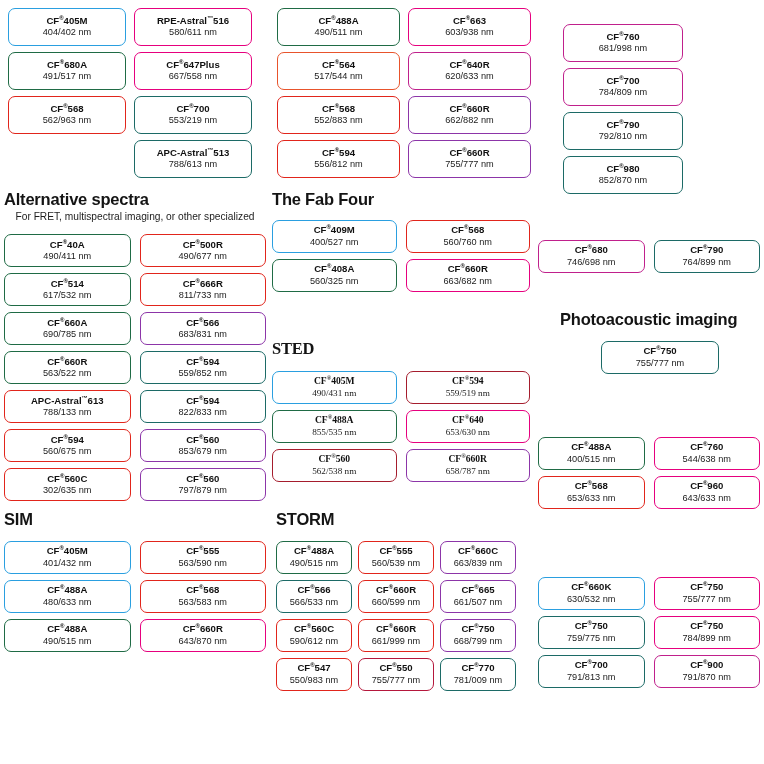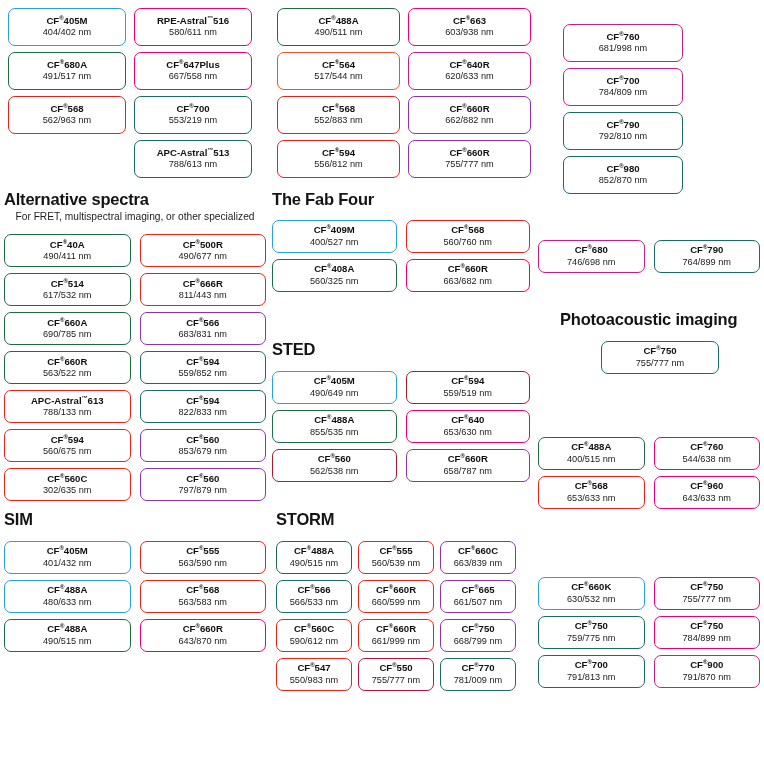--- a/index.html
+++ b/index.html
@@ -179,21 +179,21 @@
       <div class="card" style="border-color: rgb(225, 37, 27);">
         <div class="dye">CF<sup>®</sup>500R</div>
         <div class="spec">490/677 nm</div>
       </div>
       <div class="card" style="border-color: rgb(31, 107, 69);">
         <div class="dye">CF<sup>®</sup>514</div>
         <div class="spec">617/532 nm</div>
       </div>
       <div class="card" style="border-color: rgb(225, 37, 27);">
         <div class="dye">CF<sup>®</sup>666R</div>
-        <div class="spec">811/443 nm</div>
+        <div class="spec">811/733 nm</div>
       </div>
       <div class="card" style="border-color: rgb(31, 107, 69);">
         <div class="dye">CF<sup>®</sup>660A</div>
         <div class="spec">690/785 nm</div>
       </div>
       <div class="card" style="border-color: rgb(140, 53, 168);">
         <div class="dye">CF<sup>®</sup>566</div>
         <div class="spec">683/831 nm</div>
       </div>
       <div class="card" style="border-color: rgb(31, 107, 69);">
@@ -246,26 +246,26 @@
         <div class="dye">CF<sup>®</sup>408A</div>
         <div class="spec">560/325 nm</div>
       </div>
       <div class="card" style="border-color: rgb(230, 0, 126);">
         <div class="dye">CF<sup>®</sup>660R</div>
         <div class="spec">663/682 nm</div>
       </div>
     </div>
 </div>
 
-<div class="block" id="sted" style="left:272px; top:340px; width:258px;">
+<div class="block" id="sted" style="left:272px; top:340px; width:258px;font-family:Liberation Serif, serif;">
   <div class="sec-title">STED</div>
   <div class="grid" style="grid-template-columns:repeat(2,1fr); gap:6px 9px; grid-auto-rows:33px; margin-top:12px;">
       <div class="card" style="border-color: rgb(42, 159, 224);">
         <div class="dye">CF<sup>®</sup>405M</div>
-        <div class="spec">490/649 nm</div>
+        <div class="spec">490/431 nm</div>
       </div>
       <div class="card" style="border-color: rgb(165, 29, 45);">
         <div class="dye">CF<sup>®</sup>594</div>
         <div class="spec">559/519 nm</div>
       </div>
       <div class="card" style="border-color: rgb(31, 107, 69);">
         <div class="dye">CF<sup>®</sup>488A</div>
         <div class="spec">855/535 nm</div>
       </div>
       <div class="card" style="border-color: rgb(230, 0, 126);">

